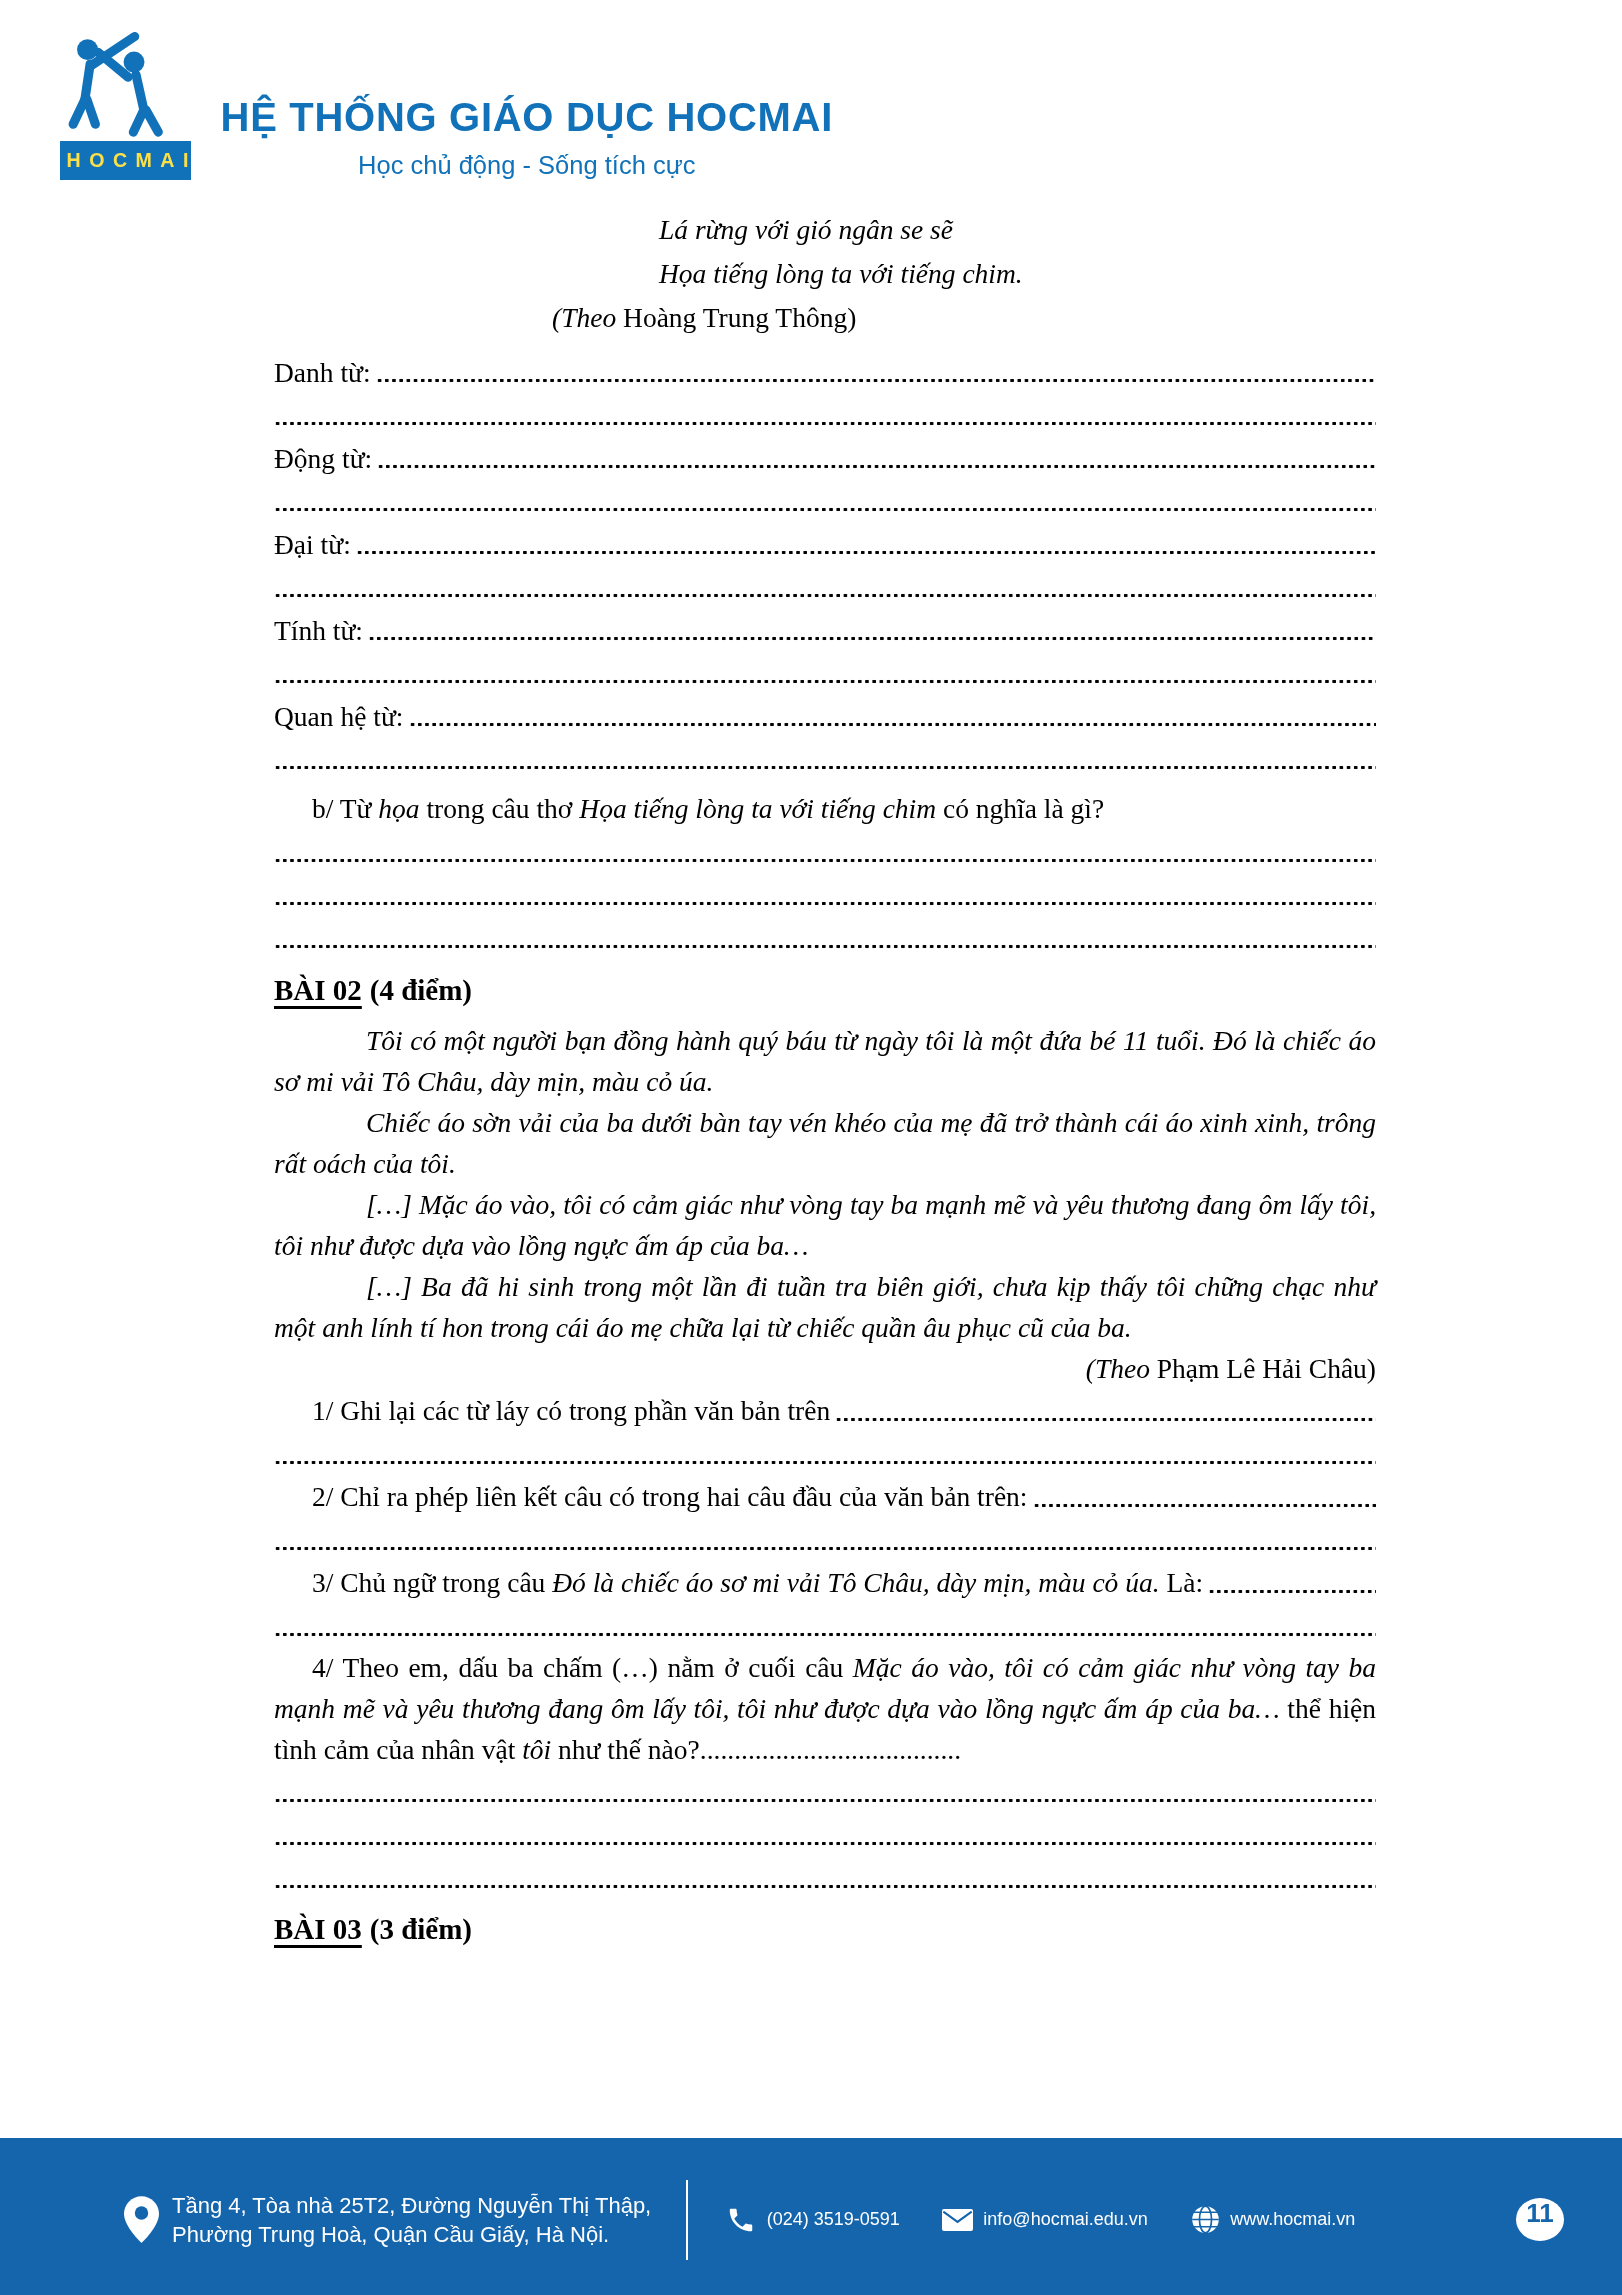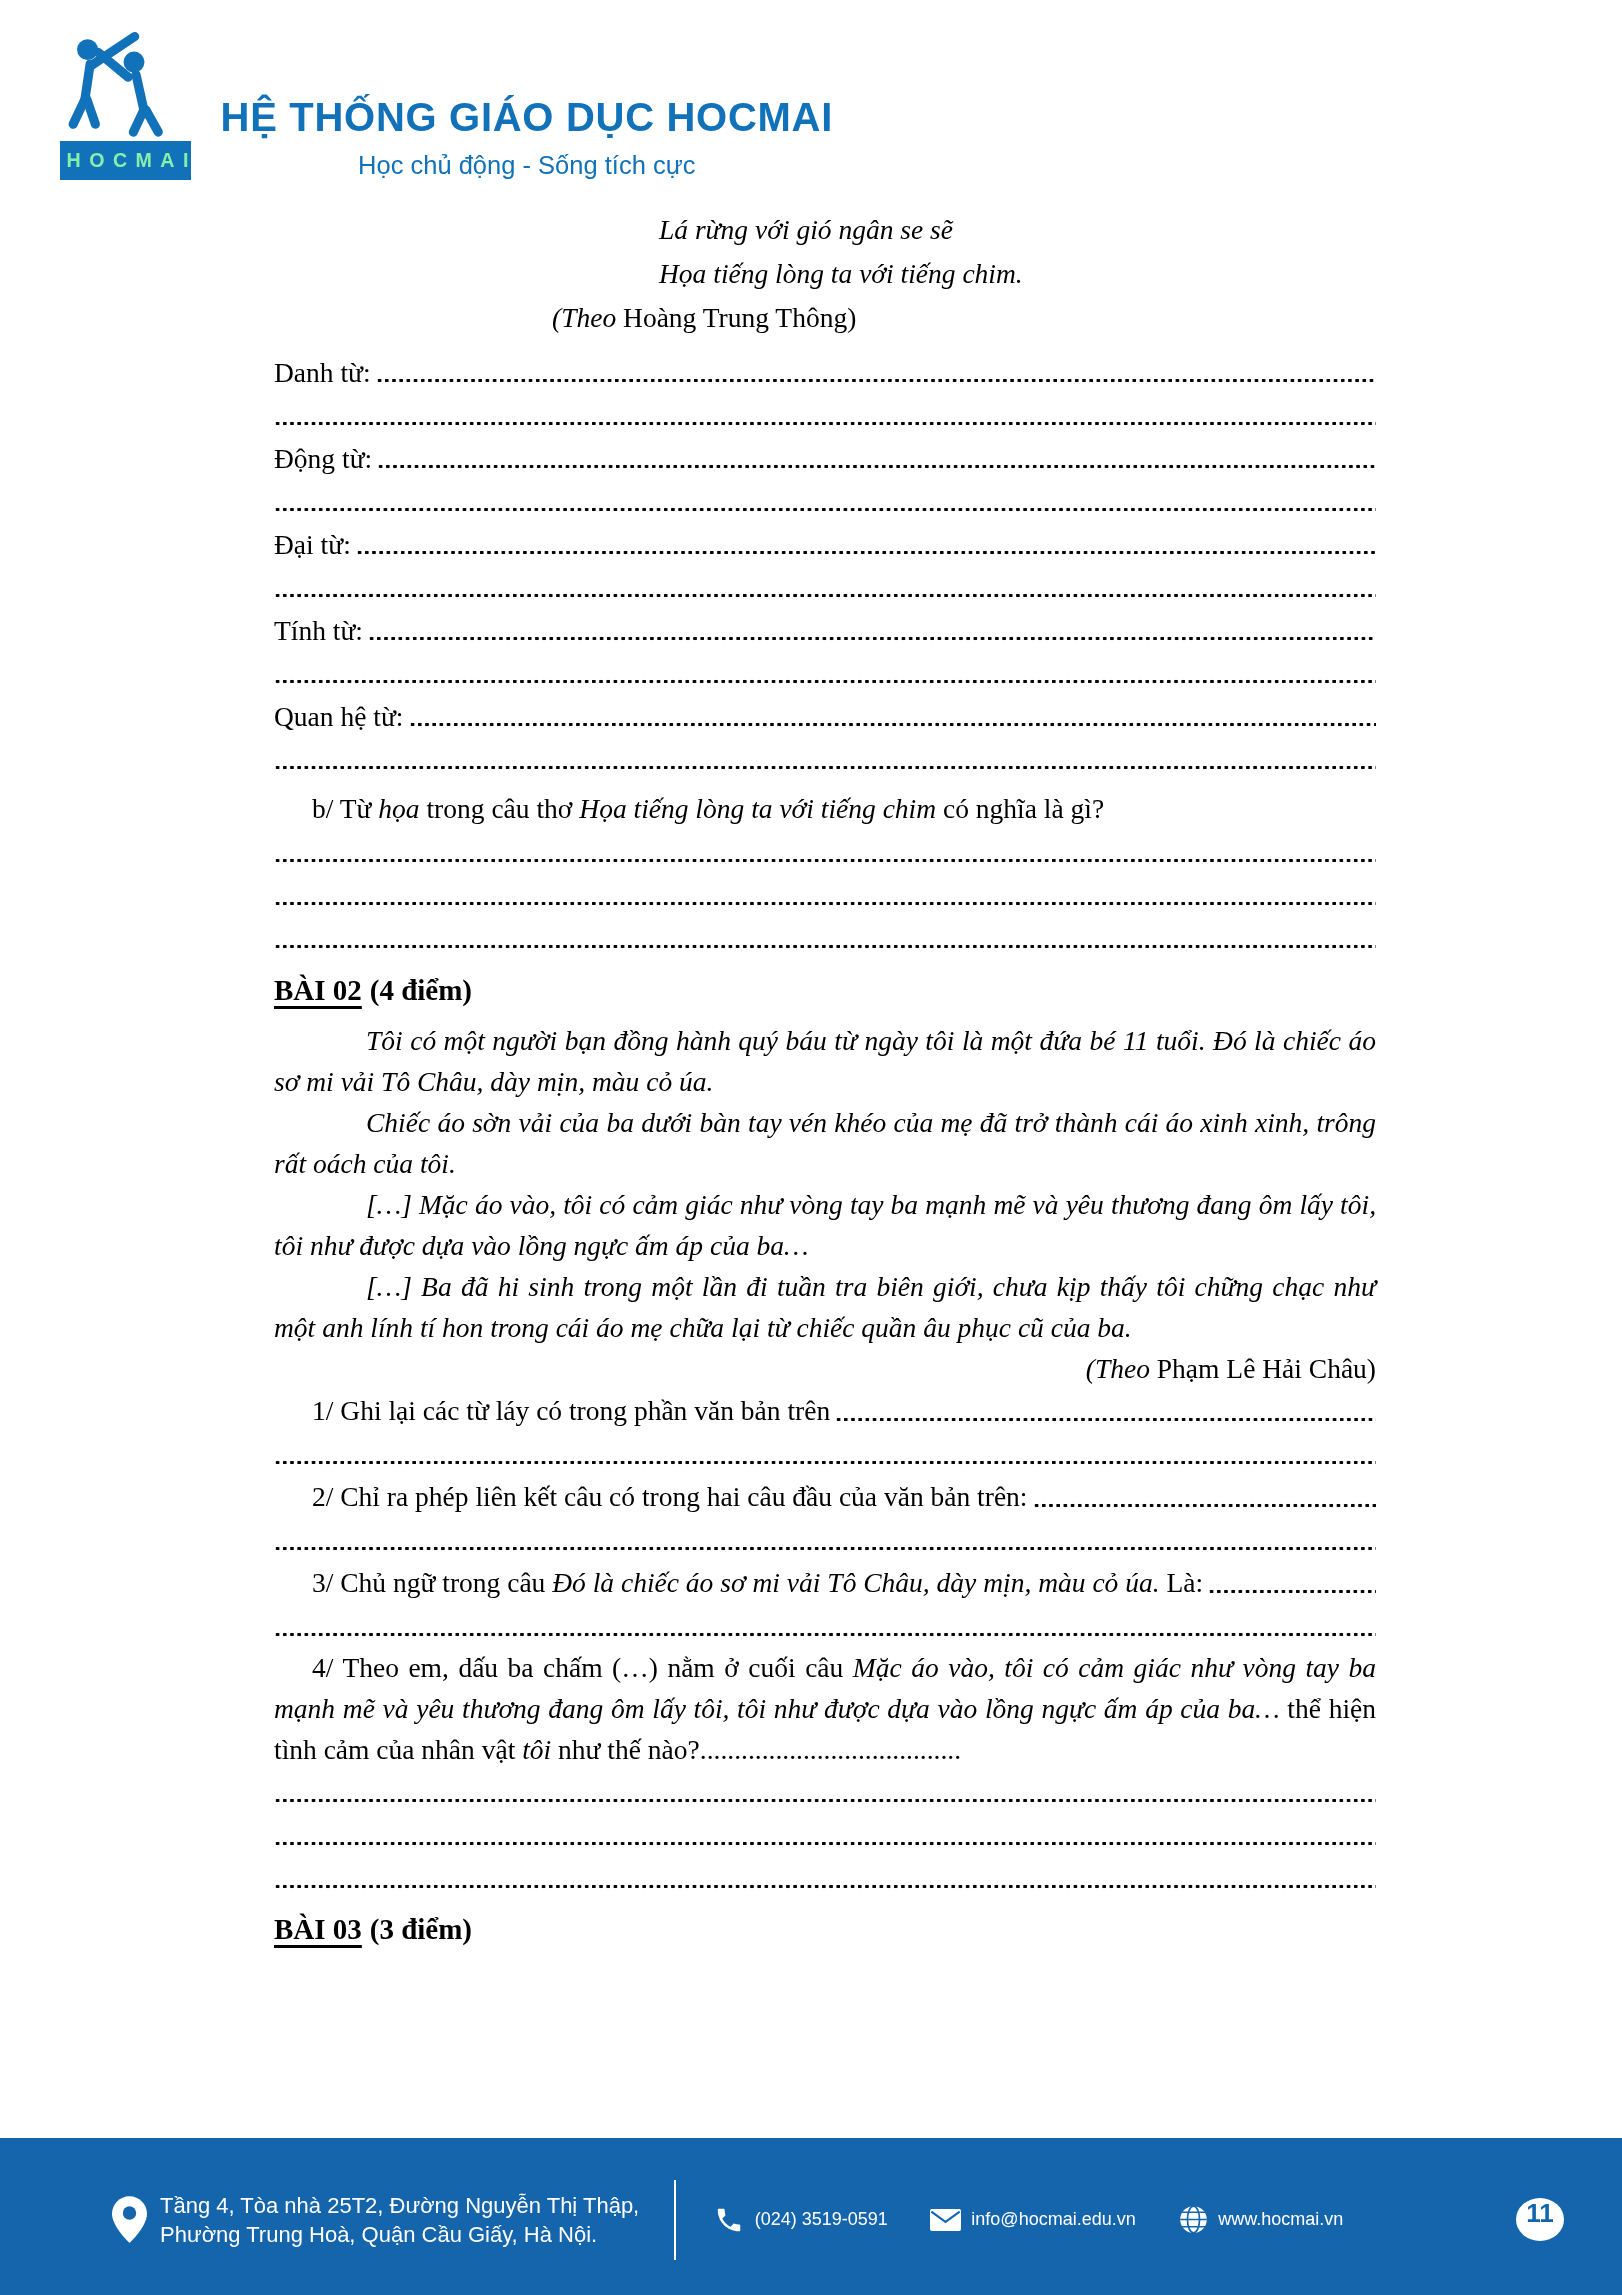--- a/index.html
+++ b/index.html
@@ -9,21 +9,21 @@
   html,body{margin:0;padding:0;background:#fff;}
   .page{
     position:relative;width:1623px;height:2295px;background:#fff;overflow:hidden;
     font-family:"Liberation Serif", serif;color:#000;
   }
   
   .header{position:absolute;top:30px;left:60px;display:flex;align-items:flex-start;}
   .logo{width:137px;flex:0 0 auto;}
   .logo-figures{display:block;}
   .logo-box{
-    margin-top:1.3px;background:var(--brand-blue);color:#86efac;
+    margin-top:1.3px;background:var(--brand-blue);color:#fde047;
     font-family:"Liberation Sans", sans-serif;font-weight:bold;
     font-size:19.6px;letter-spacing:8.5px;text-align:center;
     padding:7.9px 0 7.9px 6.5px;width:131px;box-sizing:border-box;
   }
   .header-text{margin:65px 0 0 23.6px;display:inline-block;}
   .header-title{
     color:var(--brand-blue);font-family:"Liberation Sans", sans-serif;
     font-weight:bold;font-size:40px;white-space:nowrap;letter-spacing:0.7px;
   }
   .header-tagline{
@@ -62,21 +62,21 @@
   .attr-right{text-align:right;line-height:41px;}
   .q-line{margin-left:38px;}
   .q4{line-height:41px;margin:0;text-align:justify;text-indent:38px;}
   
   .footer{
     position:absolute;left:0;right:0;top:2138px;bottom:0;
     background:var(--footer-blue);color:#fff;
     font-family:"Liberation Sans", sans-serif;
   }
   .footer-row{
-    position:absolute;top:42px;left:112px;right:59px;height:79px;
+    position:absolute;top:42px;left:124px;right:59px;height:79px;
     display:flex;align-items:center;
   }
   .addr{margin-left:13px;font-size:22px;line-height:29px;}
   .fdivider{width:2px;height:80px;background:#fff;margin:0 38px 0 35px;flex:0 0 auto;}
   .fitem{display:flex;align-items:center;}
   .ftext{font-size:18px;margin-left:10.5px;white-space:nowrap;}
   .gap-email{margin-left:42px;}
   .gap-web{margin-left:43px;}
   .fspacer{flex:1;}
   .page-badge{

